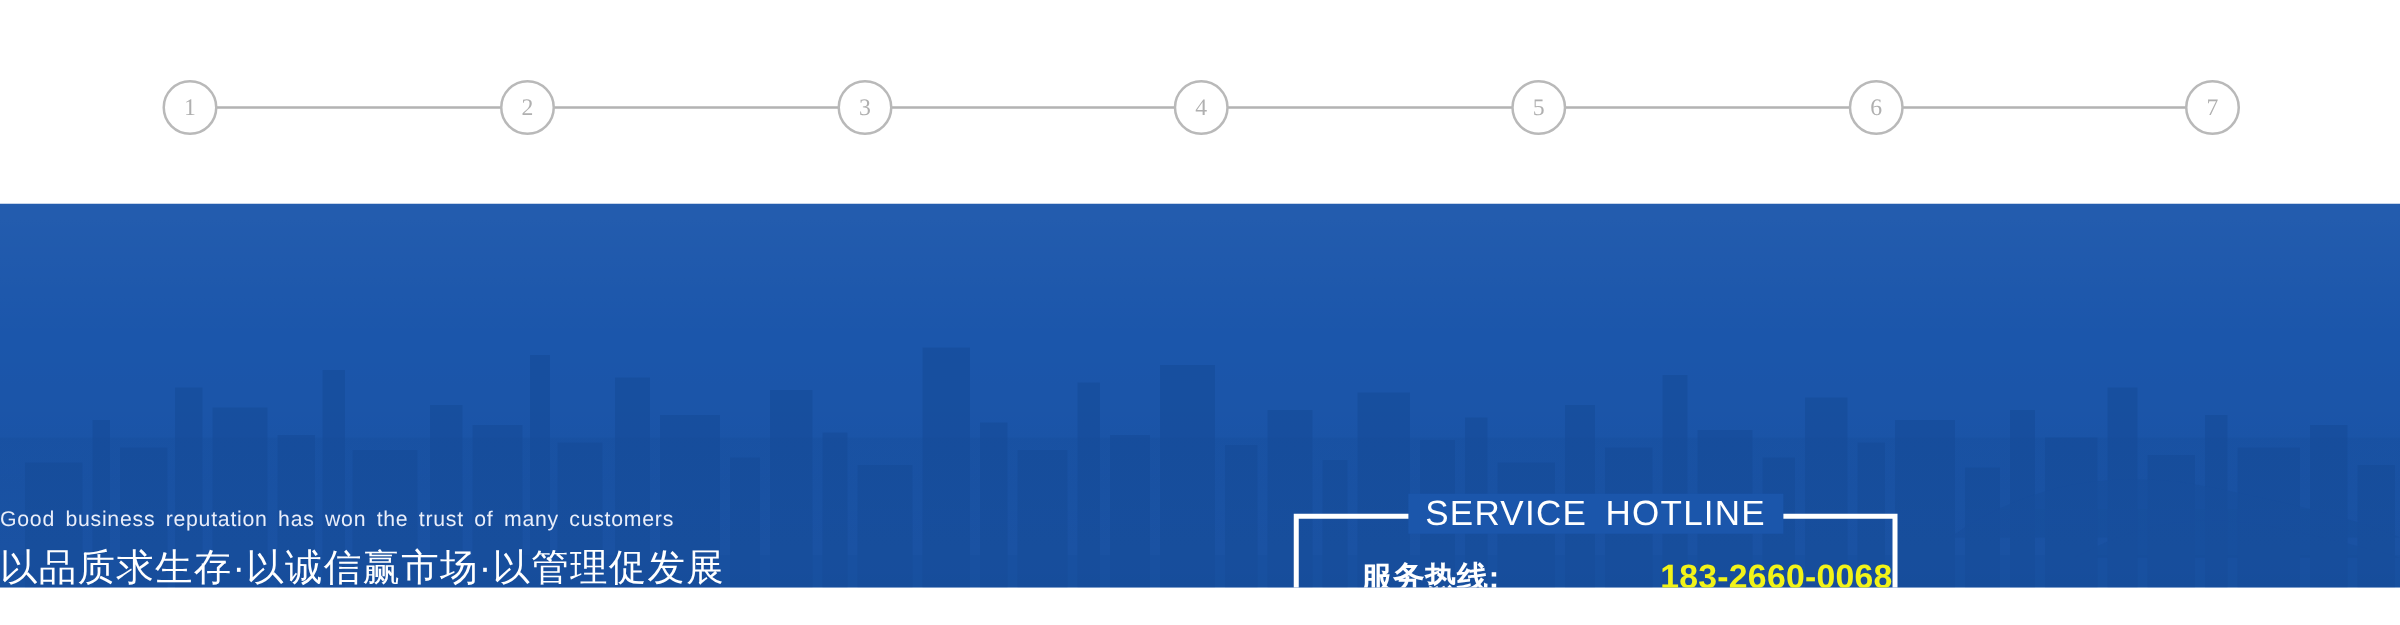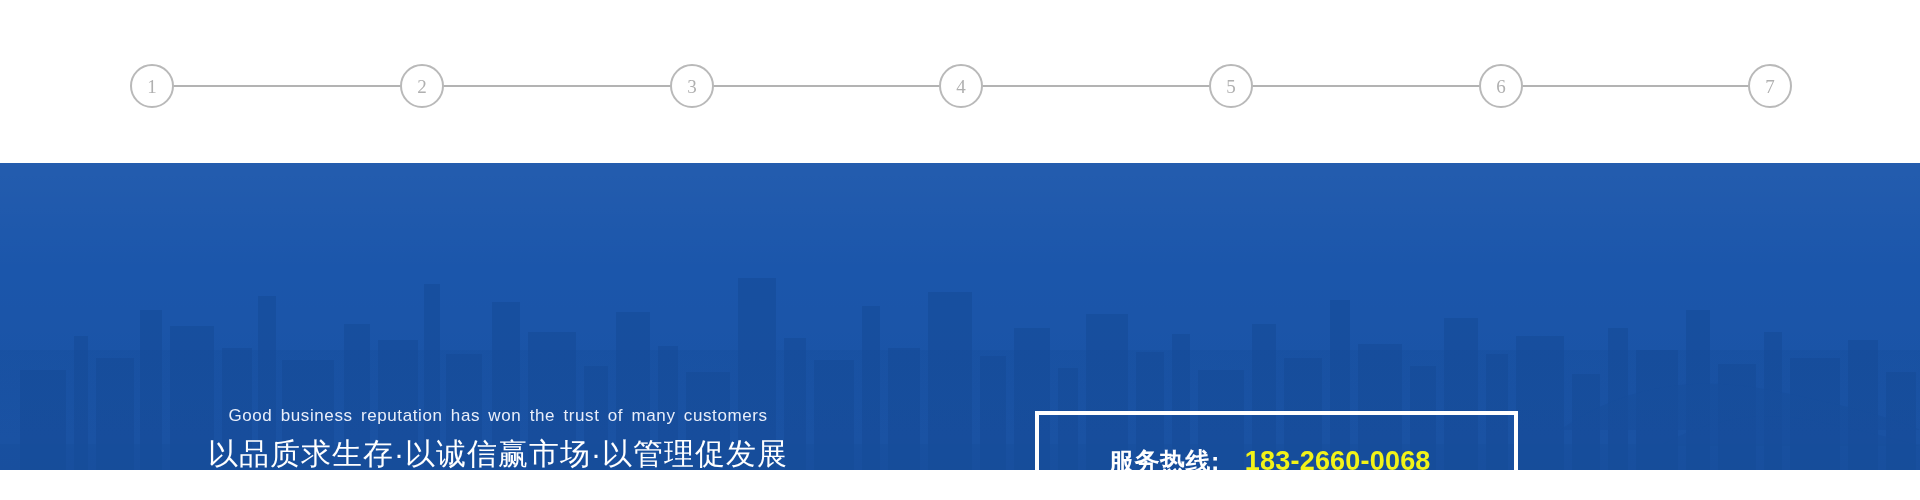--- a/index.html
+++ b/index.html
@@ -41,21 +41,21 @@
   .sky{position:absolute;left:0;bottom:0;width:1920px;height:230px;opacity:.5;}
   .sky rect, .sky polygon, .sky path{fill:#154a96;}
   .sky .far{fill:#1a51a2;}
   .road{
     position:absolute;left:0;bottom:0;width:1920px;height:120px;
     background:linear-gradient(180deg, rgba(20,74,150,0.28) 0%, rgba(27,86,171,0) 75%);
   }
 
   
   .slogan{
-    position:absolute;left:0;top:243px;width:940px;text-align:center;margin-left:28px;
+    position:absolute;left:0;top:243px;width:940px;text-align:left;
   }
   .slogan .eng{
     color:#e9eefa;font-size:17px;letter-spacing:.6px;word-spacing:3px;
     margin:0 0 8px 0;white-space:nowrap;
   }
   .slogan .cn-main{
     color:#ffffff;font-size:30px;font-weight:400;letter-spacing:1px;
     margin:0 0 10px 0;white-space:nowrap;
   }
 
@@ -66,21 +66,21 @@
   }
   .hotline-title{
     position:absolute;left:50%;top:-20px;transform:translateX(-50%);
     background:#1b56ab;padding:0 14px;
     color:#ffffff;font-size:28px;letter-spacing:1px;word-spacing:6px;white-space:nowrap;
     font-weight:300;
   }
   .hotline-rows{
     position:absolute;left:0;top:30px;width:100%;
   }
-  .hotline-row{display:flex;align-items:baseline;justify-content:flex-start;padding-left:70px;}
+  .hotline-row{display:flex;align-items:baseline;justify-content:space-between;padding-left:50px;}
   .hot-label{
     color:#ffffff;font-size:25px;font-weight:bold;white-space:nowrap;letter-spacing:.5px;
   }
   .hot-num{
     color:#f2f318;font-size:27px;font-weight:bold;white-space:nowrap;letter-spacing:.2px;
     margin-left:25px;
   }
 </style>
 </head>
 <body>
@@ -174,20 +174,21 @@
     </svg>
     <div class="road"></div>
 
     <div class="slogan">
       <p class="eng">Good business reputation has won the trust of many customers</p>
       <p class="cn-main">以品质求生存·以诚信赢市场·以管理促发展</p>
 
     </div>
 
     <div class="hotline">
+      <div class="hotline-title">SERVICE  HOTLINE</div>
       <div class="hotline-rows">
         <div class="hotline-row">
           <span class="hot-label">服务热线:</span>
           <span class="hot-num">183-2660-0068</span>
         </div>
 
       </div>
     </div>
 
   </div>

